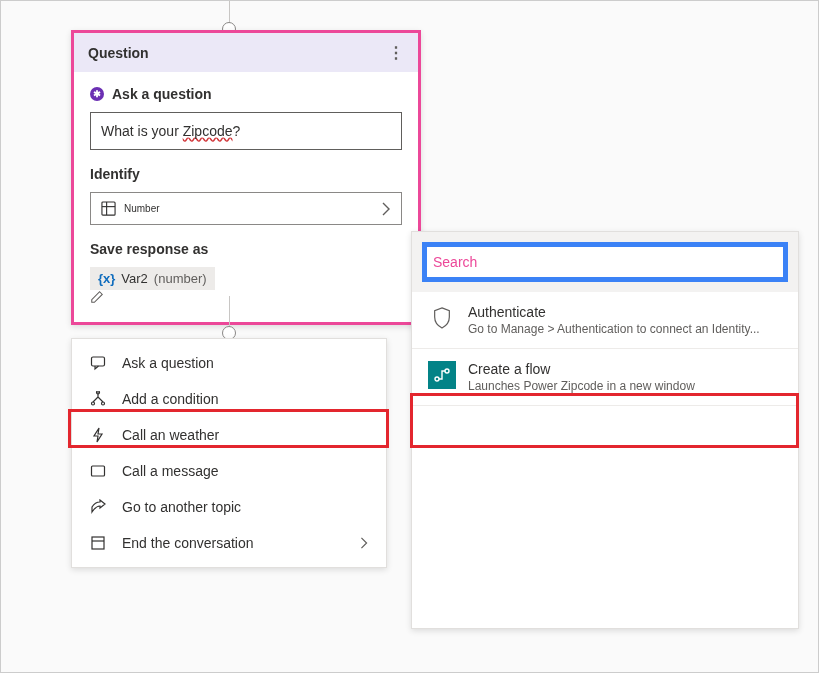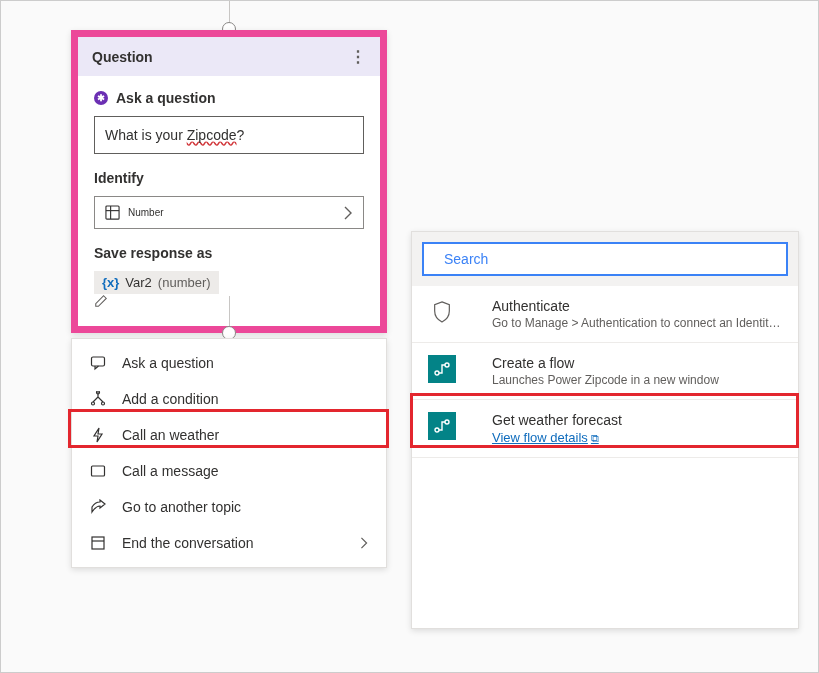--- a/index.html
+++ b/index.html
@@ -29,23 +29,23 @@
 }
 .connector-dot.top { top: 21px; }
 .connector-mid-line { top: 295px; height: 42px; }
 .connector-dot.mid { top: 325px; }
 
 
 .card {
   position: absolute;
   left: 70px;
   top: 29px;
-  width: 316px;
-  background: #fff;
-  border: 7px solid #ec4899;
+  width: 350px;
+  background: #fff;
+  border: 3px solid #ec4899;
   box-shadow: 0 2px 6px rgba(0,0,0,0.12);
 }
 .card-header {
   background: #ebe8f7;
   padding: 10px 14px;
   font-weight: 600;
   font-size: 14px;
   color: #323130;
   display: flex;
   justify-content: space-between;
@@ -162,44 +162,44 @@
   background: #fff;
   border: 1px solid #e1dfdd;
   box-shadow: 0 2px 6px rgba(0,0,0,0.12);
   height: 398px;
 }
 .right-header {
   background: #f3f2f1;
   padding: 10px;
 }
 .search-box {
-  border: 2px solid #3b82f6;
-  background: #fff;
-  padding: 7px 20px;
-  font-size: 14px;
-  color: #3b82f6;
+  border: 5px solid #3b82f6;
+  background: #fff;
+  padding: 7px 6px;
+  font-size: 14px;
+  color: #ec4899;
 }
 .panel-item {
   display: flex;
   gap: 12px;
   padding: 12px 16px;
   border-bottom: 1px solid #edebe9;
   cursor: pointer;
 }
 .pi-icon {
   width: 28px; height: 28px;
   display: flex;
   align-items: center;
   justify-content: center;
   flex-shrink: 0;
   font-size: 14px;
 }
 .pi-icon.shield { color: #605e5c; }
 .pi-icon.flow { background: #038387; color: #fff; }
-.pi-text { flex: 1; min-width: 0; margin-left: 24px; }
+.pi-text { flex: 1; min-width: 0; }
 .pi-title { font-size: 14px; color: #323130; margin-bottom: 2px; }
 .pi-sub { font-size: 12px; color: #605e5c; white-space: nowrap; overflow: hidden; text-overflow: ellipsis; }
 .pi-link { font-size: 13px; color: #0f6cbd; text-decoration: underline; cursor: pointer; }
 .pi-link .ext { font-size: 11px; margin-left: 3px; }
 
 svg { display: block; }
 </style>
 </head>
 <body>
 
@@ -344,31 +344,16 @@
           <circle cx="3" cy="12" r="2"></circle>
           <circle cx="13" cy="4" r="2"></circle>
           <path d="M5 12 H8 V4 H11"></path>
         </svg>
     </div>
     <div class="pi-text">
       <div class="pi-title">Create a flow</div>
       <div class="pi-sub">Launches Power Zipcode in a new window</div>
     </div>
   </div>
-  <div class="panel-item">
-    <div class="pi-icon flow">
-      <svg width="16" height="16" viewBox="0 0 16 16" fill="none" stroke="#fff" stroke-width="1.4">
-          <circle cx="3" cy="12" r="2"></circle>
-          <circle cx="13" cy="4" r="2"></circle>
-          <path d="M5 12 H8 V4 H11"></path>
-        </svg>
-    </div>
-    <div class="pi-text">
-      <div class="pi-title">Get weather forecast</div>
-      <div class="pi-link">
-        <span>View flow details</span><span class="ext">⧉</span>
-      </div>
-    </div>
-  </div>
 </div>
 
 <div class="highlight-box hl-action"></div>
 <div class="highlight-box hl-weather"></div>
 
 </body></html>

